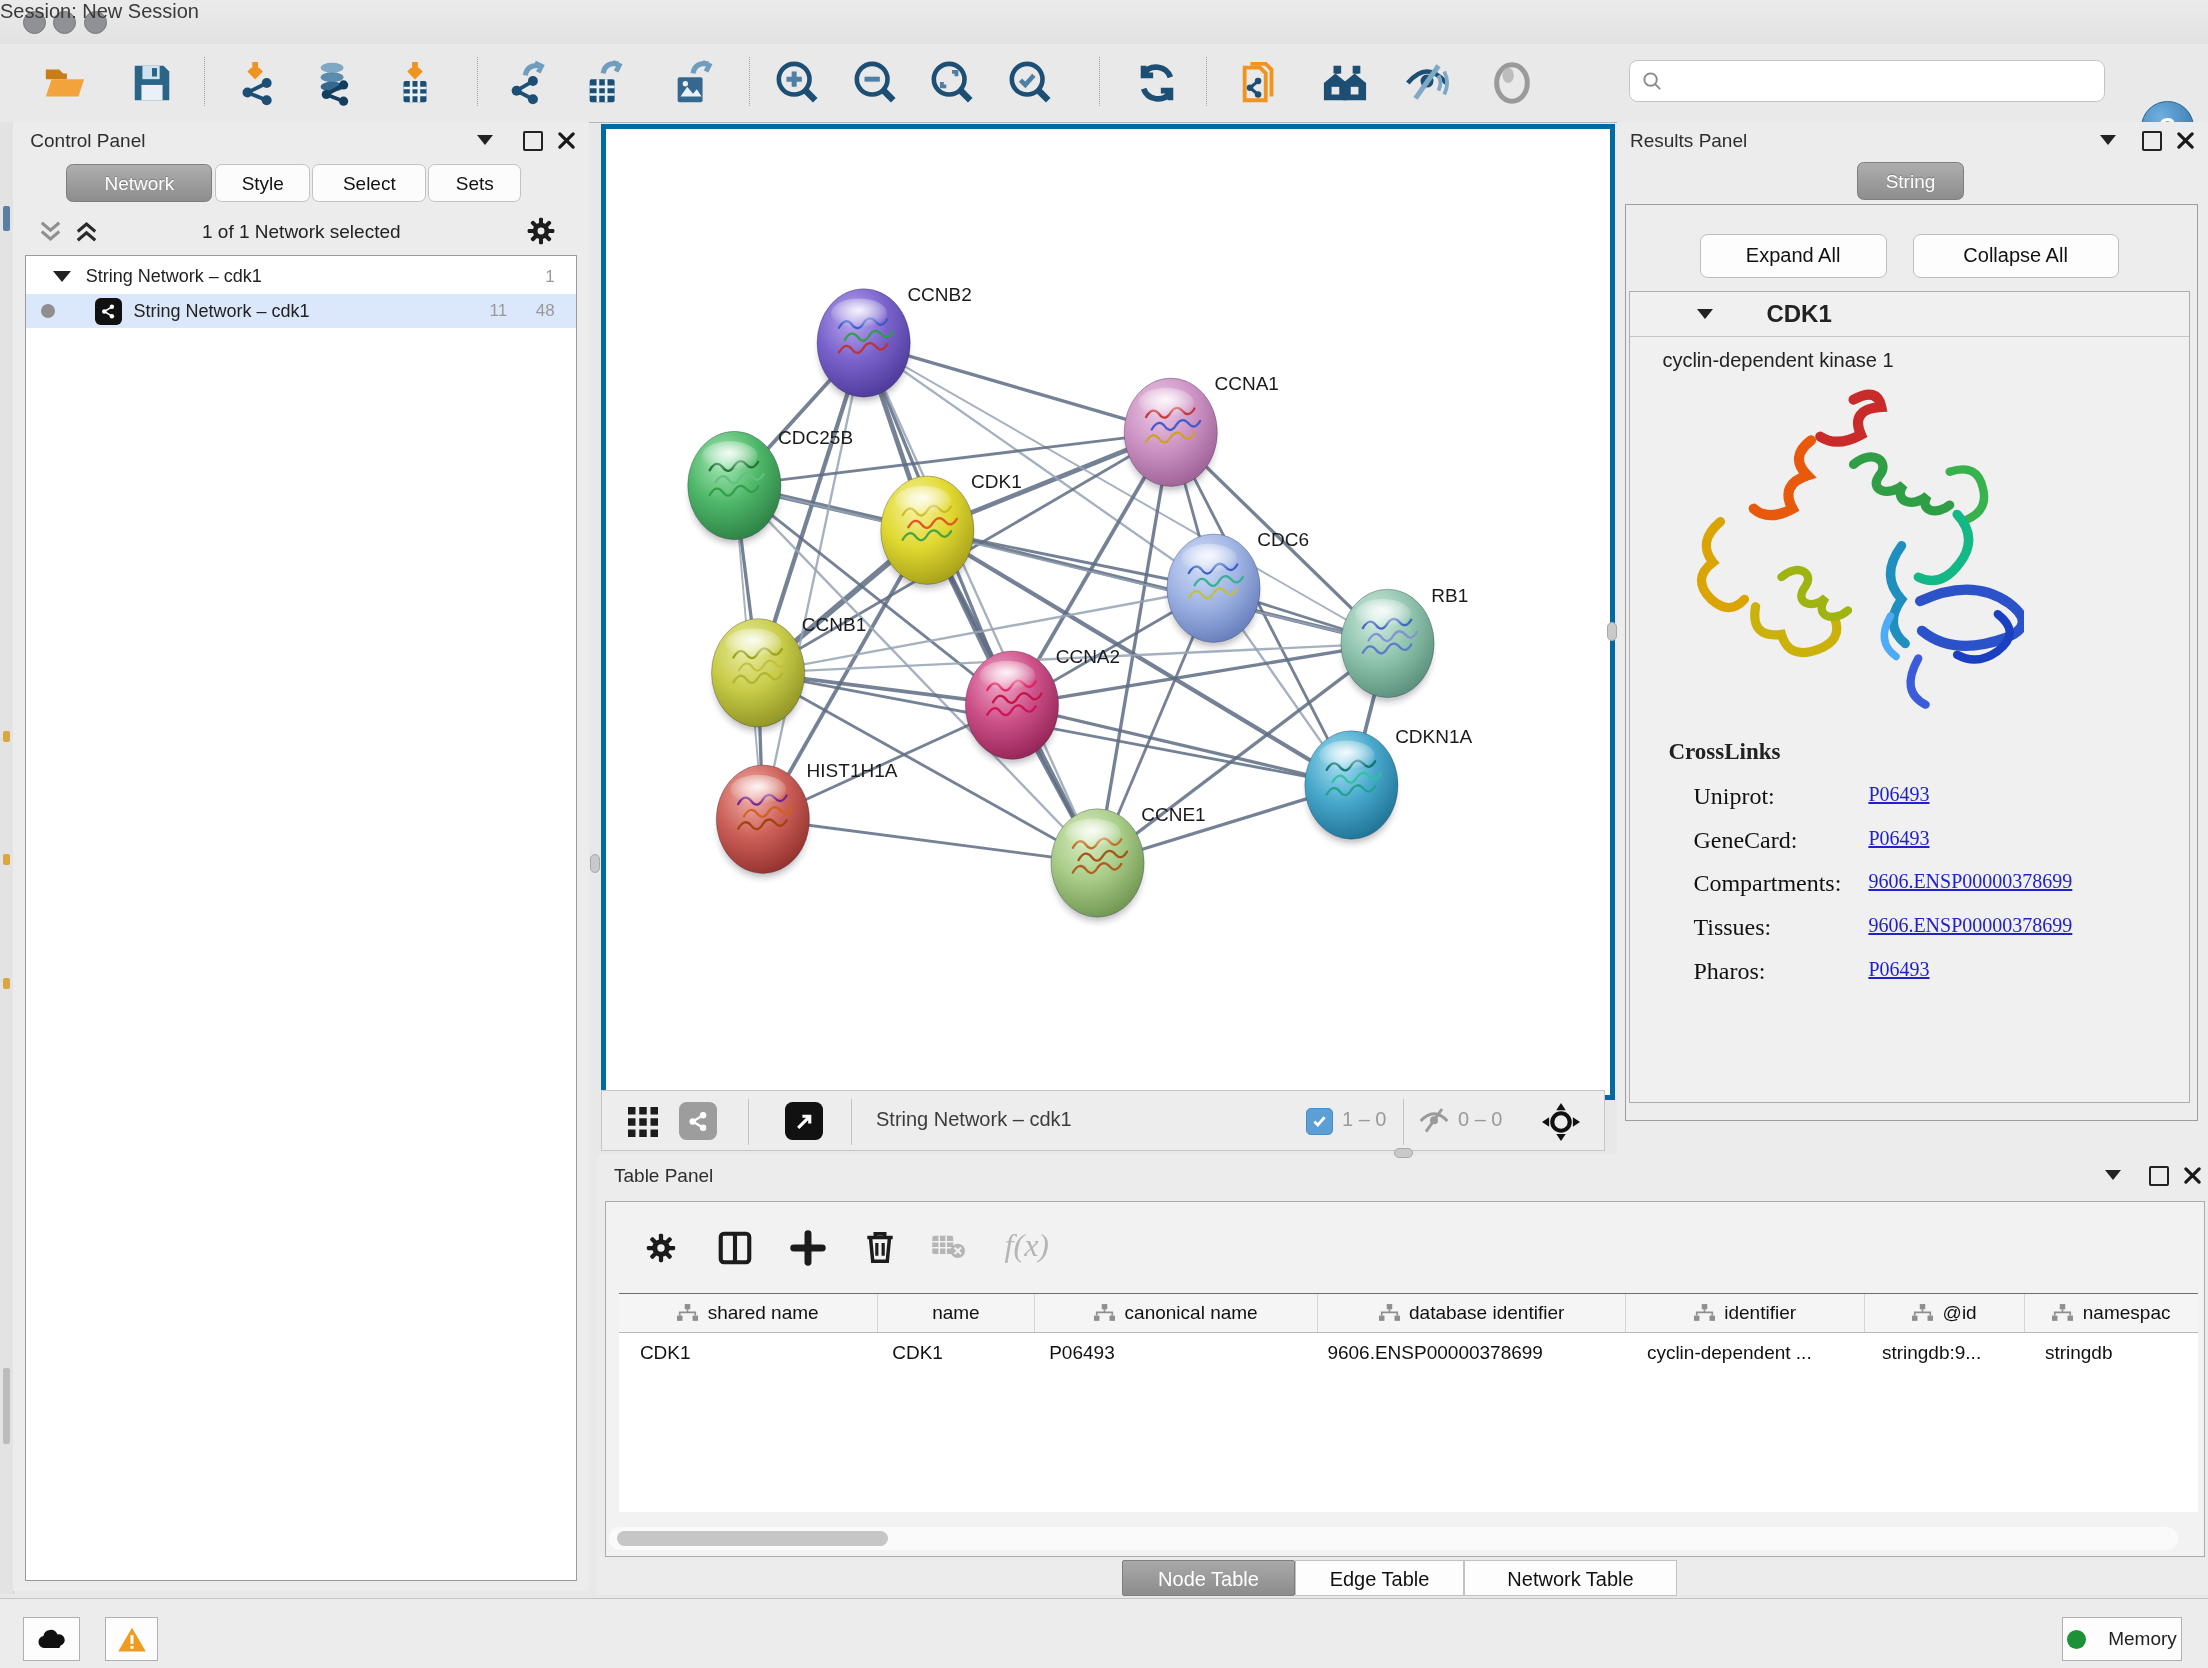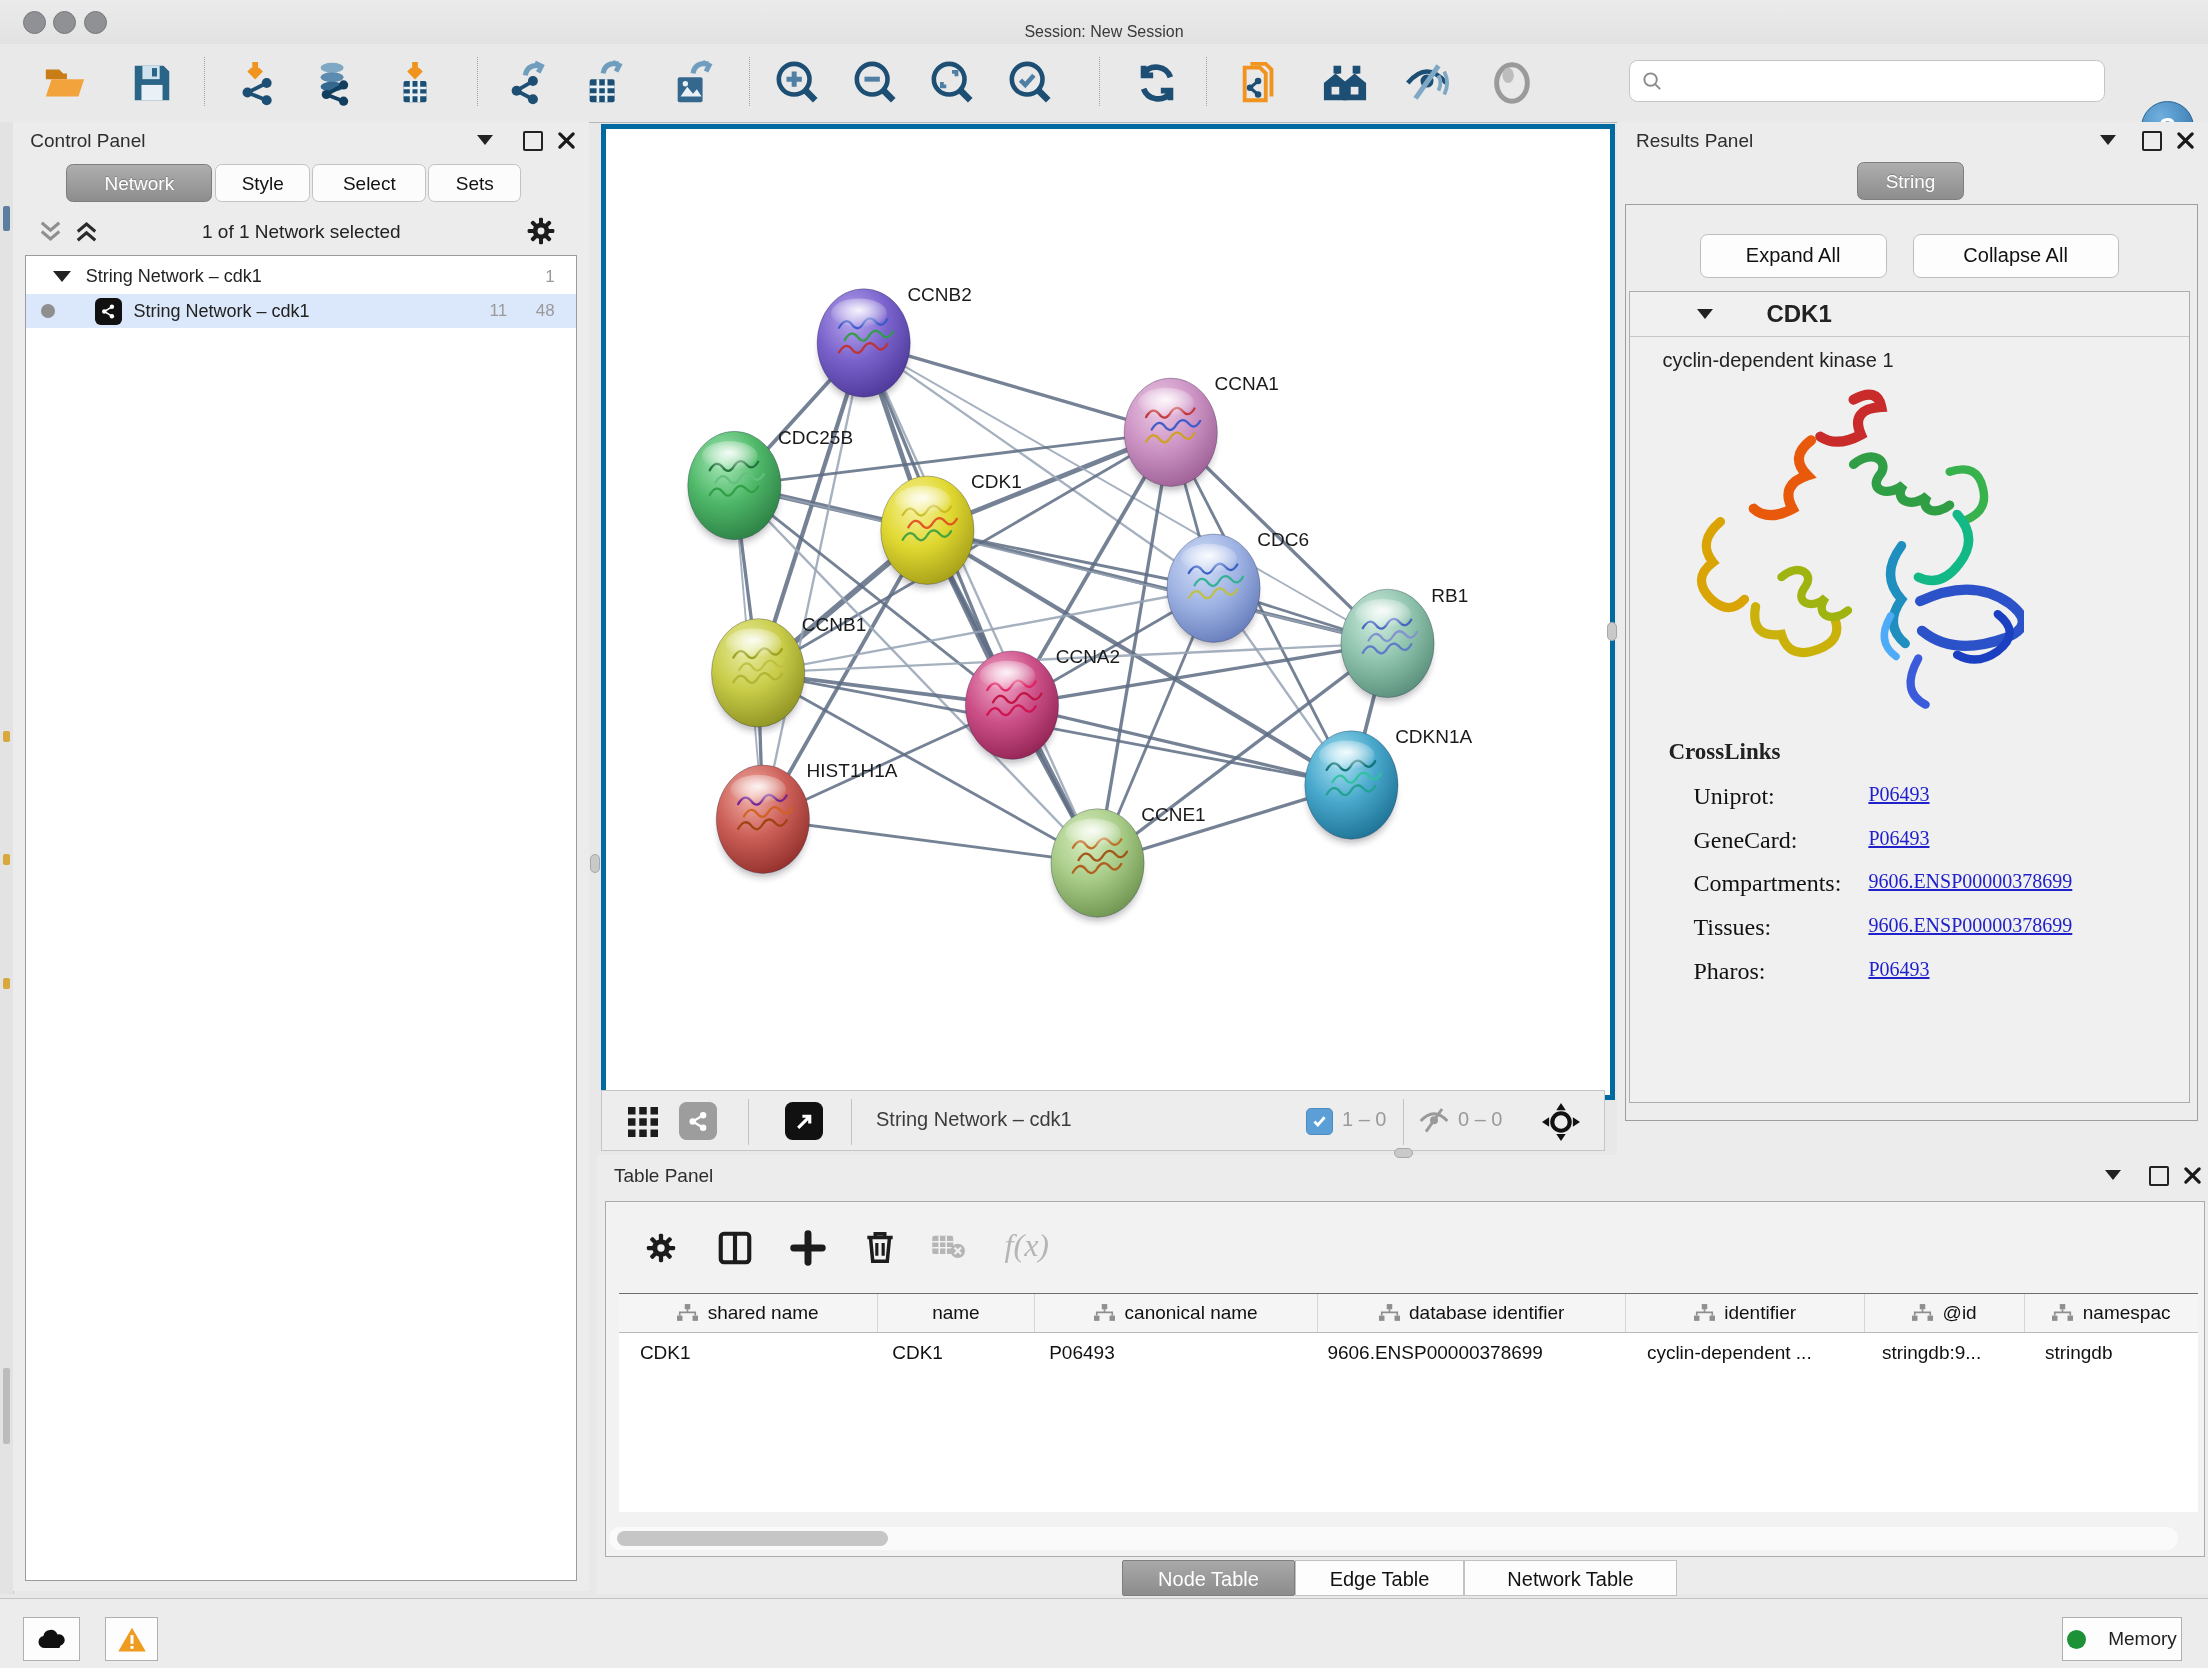--- a/index.html
+++ b/index.html
@@ -4,21 +4,21 @@
 <style>
   html,body{margin:0;padding:0}
   body{width:2208px;height:1668px;background:#e8e8e8;font-family:"Liberation Sans",sans-serif;
        overflow:hidden;position:relative;-webkit-font-smoothing:antialiased;color:#222}
   .abs{position:absolute}
   svg{display:block}
   
   #titlebar{left:0;top:0;width:2208px;height:44px;background:linear-gradient(#ebebeb,#e2e2e2);
             border-bottom:1px solid #cfcfcf}
   .traffic{width:21px;height:21px;border-radius:50%;background:#8f9195;border:1px solid #76787c;top:10.5px}
-  #win-title{width:100%;text-align:center;top:23px;font-size:16px;color:#3a3a3a;font-weight:500}
+  #win-title{width:100%;text-align:left;top:0;font-size:20px;color:#3a3a3a;font-weight:500}
   
   #toolbar{left:0;top:44px;width:2208px;height:78px;background:#e9e9e9;border-bottom:1px solid #b5b5b5}
   .tbtn{top:15px;width:48px;height:48px;display:flex;align-items:center;justify-content:center;cursor:default}
   .tsep{top:13.3px;width:0;height:49px;border-left:1.9px dotted #9f9f9f}
   #search-box{left:1629px;top:16px;width:476px;height:42px;background:#fff;border:1px solid #c4c4c4;
               border-radius:8.6px;display:flex;align-items:center;padding-left:11.4px;box-sizing:border-box}
   #help-btn{left:2141px;top:57px;width:51px;height:51px;border-radius:50%;
             background:radial-gradient(circle at 35% 30%,#6fb0e0,#2e6da4);border:1px solid #28648f;
             color:#fff;font-size:28.5px;font-weight:bold;display:flex;align-items:center;justify-content:center}
   
@@ -575,21 +575,21 @@
     <g fill="#111">
         <path d="M12 0l3 4.5H9z"></path>
         <path d="M12 24l-3-4.5h6z"></path>
         <path d="M0 12l4.5-3v6z"></path>
         <path d="M24 12l-4.5 3V9z"></path>
       </g>
     </svg>
 </div>
 
 <div id="results-panel" class="abs">
-  <div class="abs panel-title" style="left:19px;top:7.6px">Results Panel</div>
+  <div class="abs panel-title" style="left:13px;top:7.6px">Results Panel</div>
   <div class="abs ph-tri" style="left:483px;top:13.3px"></div>
   <div class="abs ph-box" style="left:525px;top:8.6px"></div>
   <svg class="abs" style="left:559px;top:8.6px" width="19" height="19" viewBox="0 0 20 20">
     <path d="M3 3l14 14M17 3L3 17" stroke="#1a1a1a" stroke-width="3.4" stroke-linecap="round"></path>
     </svg>
 
   <div class="abs tab active" style="left:240px;top:40px;width:107px">String</div>
 
   <div id="rp-outer" class="abs">
     <div class="rp-btn" style="left:74px;width:185px">Expand All</div>

